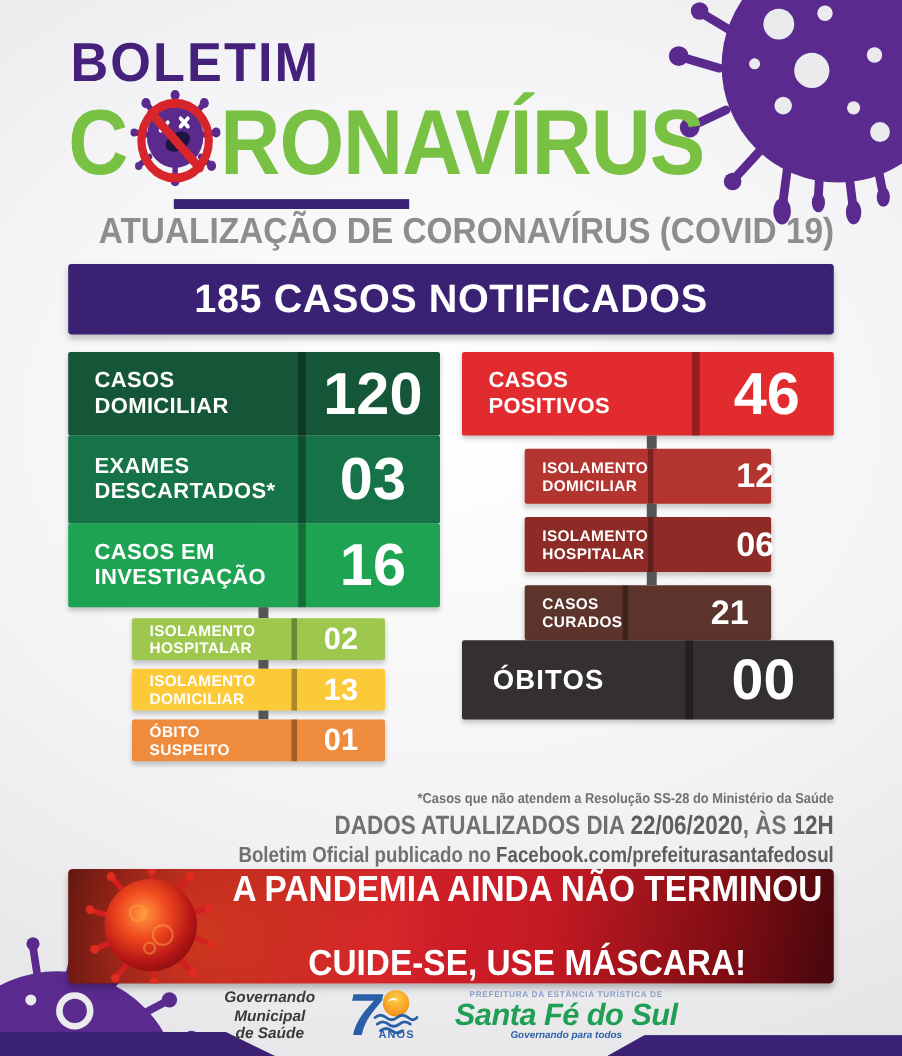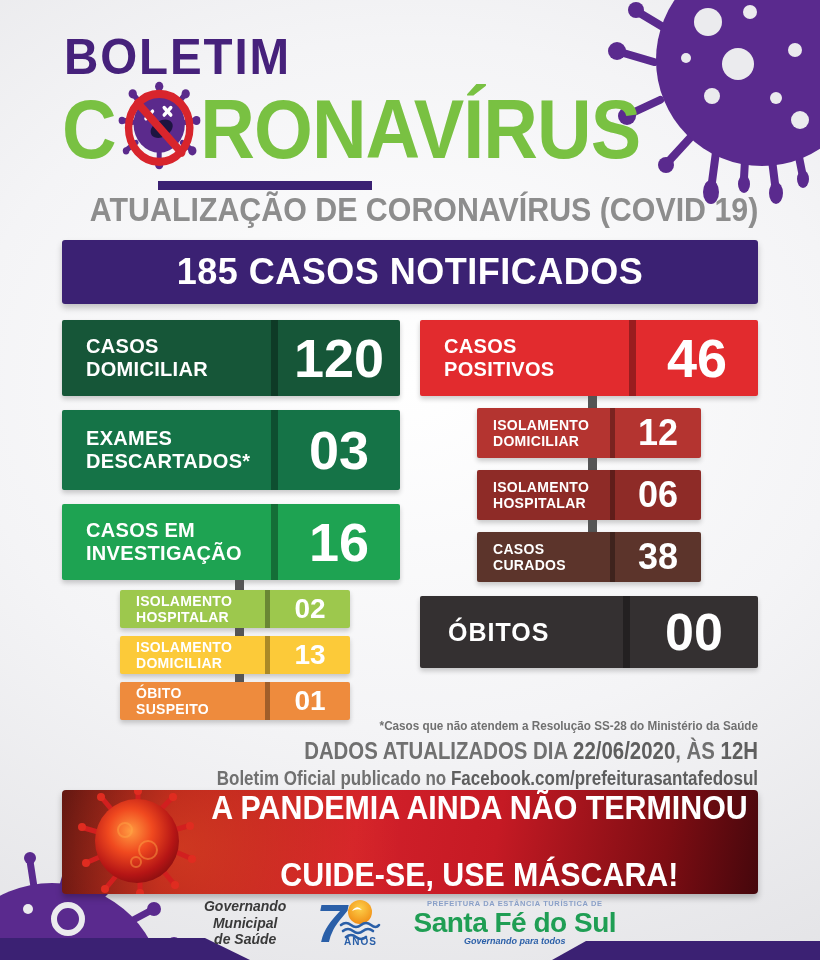--- a/index.html
+++ b/index.html
@@ -29,28 +29,28 @@
 
   
   .columns{position:absolute;left:62px;top:320px;width:696px;display:flex;gap:20px;}
   .col{width:338px;flex:none;}
   .sbox{display:flex;align-items:center;border-radius:2px;color:#fff;box-shadow:0 3px 5px rgba(0,0,0,.2);}
   .sbox .lbl{flex:1;padding-left:24px;font-size:20px;font-weight:800;line-height:1.15;letter-spacing:.3px;}
   .sbox .lbl span{display:block;}
   .sbox .sep{width:7px;align-self:stretch;background:rgba(0,0,0,.32);flex:none;}
   .sbox .val{width:122px;flex:none;text-align:center;font-size:54px;font-weight:700;}
   .h76{height:76px;} .h80{height:80px;} .h72{height:72px;}
-  .mt14{margin-top:14px;}
+  .mt14{}
   .sub{width:230px;margin-left:58px;border-radius:2px;}
   .sub .lbl{padding-left:16px;font-size:14px;font-weight:800;line-height:1.15;}
   .sub .sep{width:5px;}
   .sub .val{width:80px;font-size:28px;}
   .subL{height:38px;}
   .subR{width:224px;margin-left:57px;height:50px;}
-  .subR .val{width:86px;font-size:36px;}
+  .subR .val{width:105px;font-size:31px;padding-left:40px;}
   .conn{width:9px;background:#555;margin-left:173px;}
   .connR{margin-left:168px;}
   .c10{height:10px;} .c8{height:8px;} .c12{height:12px;}
   .bg-green1{background:#165638;} .bg-green2{background:#157347;} .bg-green3{background:#1ea352;}
   .bg-lgreen{background:#9dc84d;} .bg-yellow{background:#fcca39;} .bg-orange{background:#ee8b3d;}
   .bg-red{background:#e22b2e;} .bg-red2{background:#b43430;} .bg-red3{background:#8e2b27;}
   .bg-brown{background:#5c342b;} .bg-dark{background:#343031;}
   .obitos .lbl{padding-left:28px;font-size:25px;letter-spacing:1px;}
   .obitos .val{width:128px;font-size:52px;}
 
@@ -74,21 +74,21 @@
 
   
   .footer{position:absolute;left:0;right:0;top:894px;height:58px;display:flex;justify-content:center;align-items:center;gap:30px;}
   .secretaria{font-size:14px;font-style:italic;font-weight:800;color:#3a3a3a;line-height:1.2;text-align:center;}
   .logo70{display:flex;align-items:center;}
   .logo70 .seven{font-size:54px;font-weight:800;font-style:italic;color:#2a5fa8;line-height:.9;}
   .logo70 .zero{display:flex;flex-direction:column;align-items:center;margin-left:-9px;}
   .logo70 .anos{font-size:10px;font-weight:800;color:#2a5fa8;margin-top:-5px;letter-spacing:1px;}
   .cityblock{display:flex;flex-direction:column;align-items:center;line-height:1.05;}
   .pref-small{font-size:7.5px;font-weight:700;letter-spacing:.6px;color:#8aa0c8;}
-  .city{font-size:28px;font-weight:800;color:#1f9e54;letter-spacing:-.5px;}
+  .city{font-size:28px;font-weight:800;font-style:italic;color:#1f9e54;letter-spacing:-.5px;}
   .slogan{font-size:9px;font-weight:700;font-style:italic;color:#2a5fa8;}
 </style>
 </head>
 <body>
 
 <div class="page">
 
   <svg class="deco deco-tr" width="230" height="270" viewBox="0 0 230 270">
     <g stroke="#5a2a8e" stroke-width="8" stroke-linecap="round">
       <line x1="78" y1="30" x2="48" y2="12"></line>
@@ -284,21 +284,21 @@
         <div class="val">06</div>
       </div>
 
       <div class="conn connR c12"></div>
       <div class="sbox sub subR bg-brown">
         <div class="lbl">
           <span>CASOS</span>
           <span>CURADOS</span>
         </div>
         <div class="sep"></div>
-        <div class="val">38</div>
+        <div class="val">21</div>
       </div>
 
       <div class="sbox h72 mt14 bg-dark obitos">
         <div class="lbl">
           <span>ÓBITOS</span>
         </div>
         <div class="sep"></div>
         <div class="val">00</div>
       </div>
     </div>

